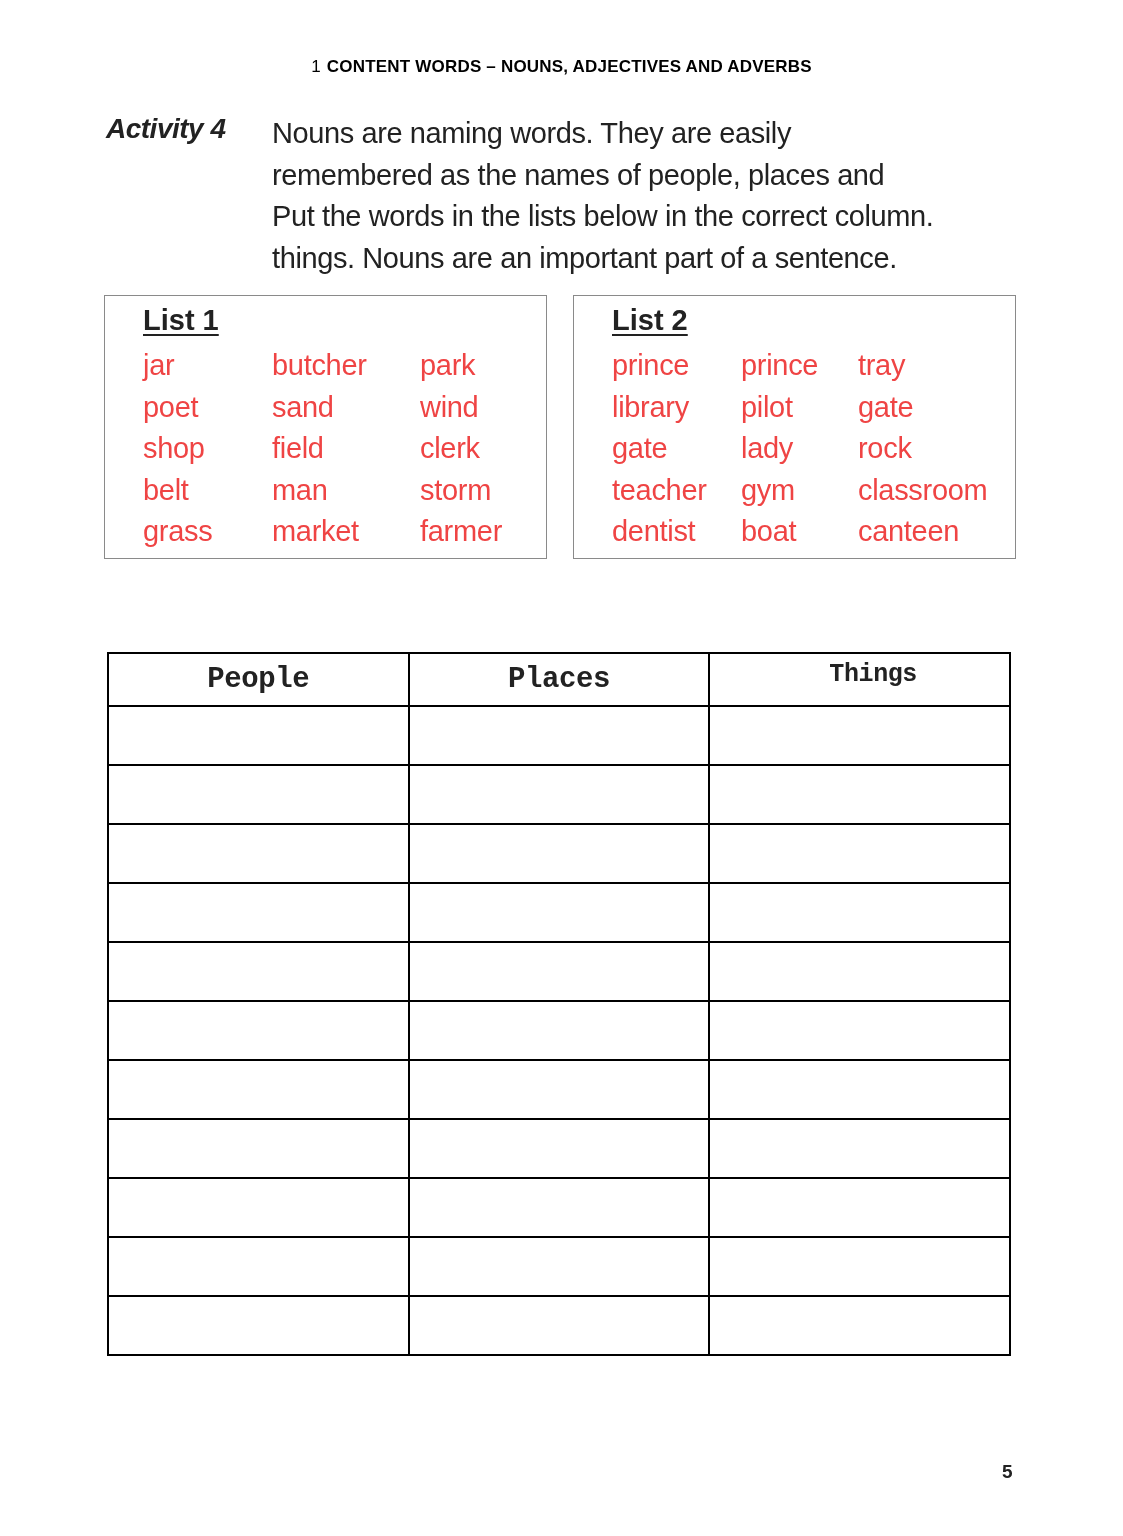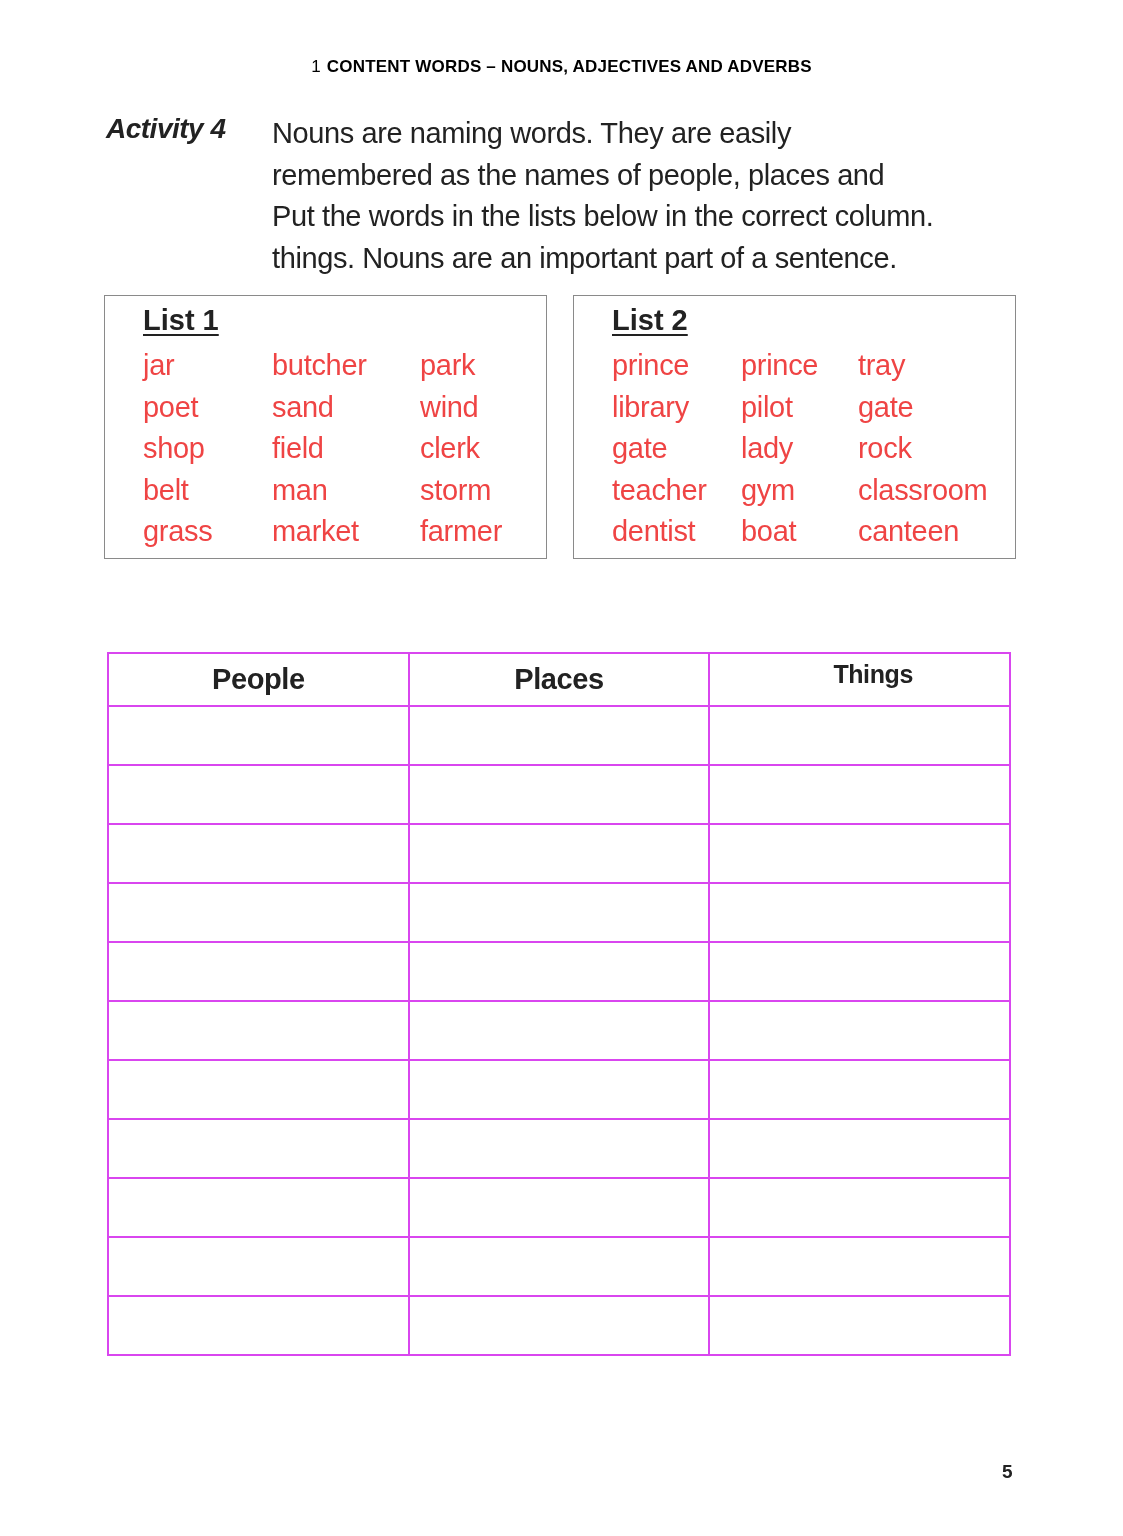--- a/index.html
+++ b/index.html
@@ -39,21 +39,21 @@
       position: absolute; top: 0; font-size: 29px; line-height: 41.5px;
       white-space: nowrap; color: #ef4444; letter-spacing: -0.3px;
     }
     .l1 .c0 { left: 0; } .l1 .c1 { left: 129px; } .l1 .c2 { left: 277px; }
     .l2 .c0 { left: 0; } .l2 .c1 { left: 129px; } .l2 .c2 { left: 246px; }
     table.sort-table {
       position: absolute; left: 107px; top: 652px; width: 904px;
       border-collapse: collapse; table-layout: fixed;
     }
     table.sort-table th, table.sort-table td {
-      border: 2px solid #d946ef; padding: 0;
+      border: 2px solid #000000; padding: 0; font-family: Liberation Mono, monospace;
     }
     table.sort-table th {
       height: 45px; font-size: 29px; font-weight: bold; color: #222;
       letter-spacing: -0.4px; text-align: center;
     }
     table.sort-table th.things { font-size: 25px; vertical-align: top; padding-top: 6px; padding-left: 27px; }
     table.sort-table td { height: 57px; }
     .page-number {
       position: absolute; left: 1002px; top: 1461px; font-size: 19px; font-weight: bold; color: #222;
     }

